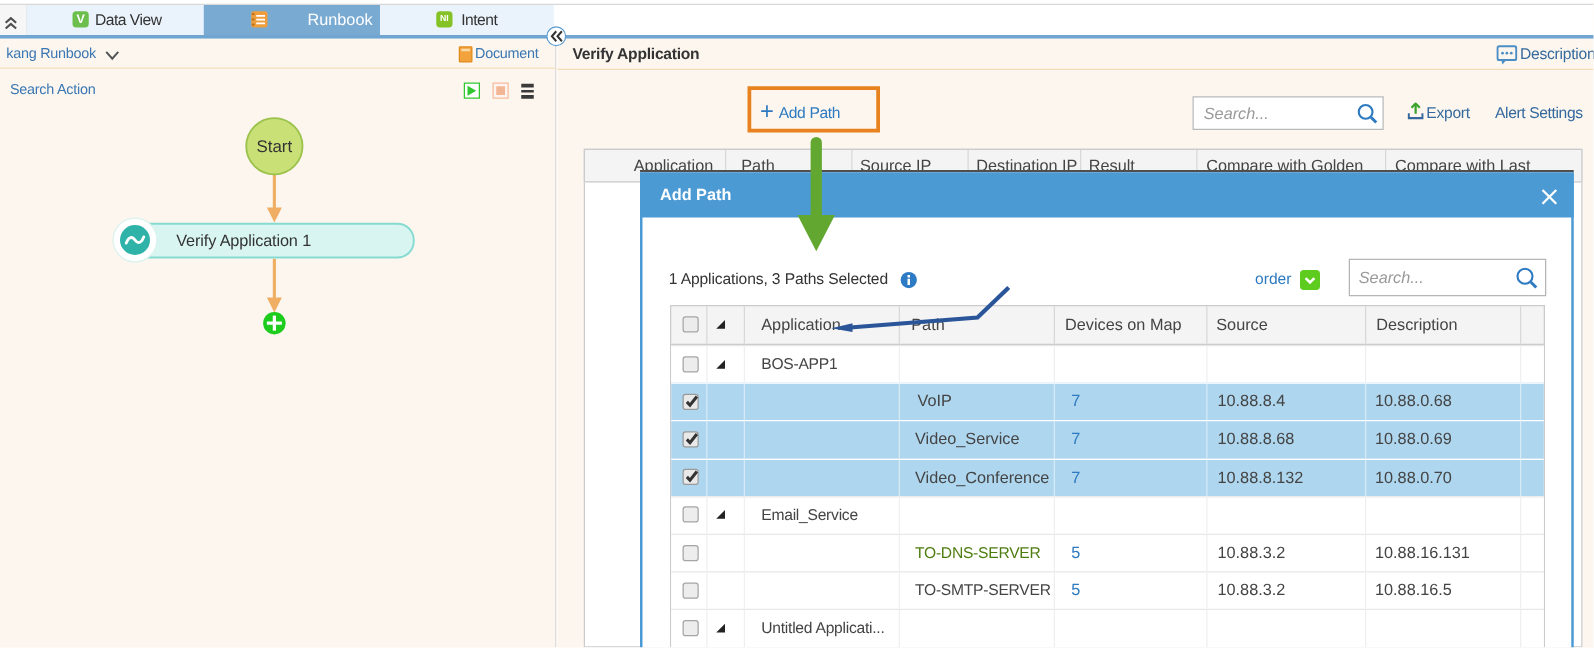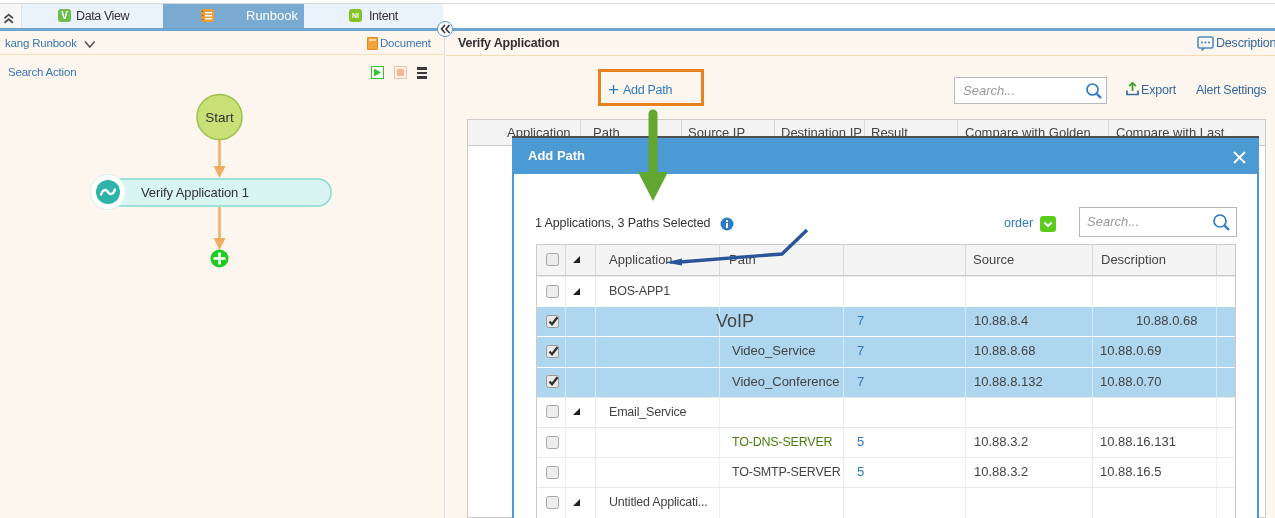--- a/index.html
+++ b/index.html
@@ -153,20 +153,21 @@
 <div class="abs" style="left:1087px;top:210px;height:24px;line-height:24px;font-style:italic;color:#999;font-size:13px;">Search...</div>
 <svg class="abs" style="left:1212px;top:213px;" width="19" height="19" viewBox="0 0 19 19">
  <circle cx="8" cy="8" r="6" fill="none" stroke="#2d7ac0" stroke-width="1.7"></circle>
  <line x1="12.6" y1="12.6" x2="17" y2="17" stroke="#2d7ac0" stroke-width="2.4"></line>
 </svg>
 
 <div class="abs" style="left:536px;top:244px;width:700px;height:274px;border-left:1px solid #cbcbcb;border-right:1px solid #cbcbcb;"></div>
 <div class="abs" style="left:536px;top:244px;width:700px;height:32px;background:#f4f4f4;border:1px solid #cbcbcb;"></div>
 <div class="abs" style="left:609px;top:245px;height:30px;line-height:30px;font-size:13px;color:#444;">Application</div>
 <div class="abs" style="left:729px;top:245px;height:30px;line-height:30px;font-size:13px;color:#444;">Path</div>
+<div class="abs" style="left:852px;top:245px;height:30px;line-height:30px;font-size:13px;color:#444;">Devices on Map</div>
 <div class="abs" style="left:973px;top:245px;height:30px;line-height:30px;font-size:13px;color:#444;">Source</div>
 <div class="abs" style="left:1101px;top:245px;height:30px;line-height:30px;font-size:13px;color:#444;">Description</div>
 
 <div class="abs" style="left:545.5px;top:253px;width:13px;height:13px;background:#ececec;border:1px solid #a5a5a5;border-radius:2.5px;"></div>
 <div class="abs" style="left:573px;top:256px;width:0;height:0;border-left:7px solid transparent;border-bottom:7px solid #222;"></div>
 <div class="abs" style="left:565px;top:245px;width:1px;height:30px;background:#d8d8d8;"></div>
 <div class="abs" style="left:595px;top:245px;width:1px;height:30px;background:#d8d8d8;"></div>
 <div class="abs" style="left:719px;top:245px;width:1px;height:30px;background:#d8d8d8;"></div>
 <div class="abs" style="left:843px;top:245px;width:1px;height:30px;background:#d8d8d8;"></div>
 <div class="abs" style="left:965px;top:245px;width:1px;height:30px;background:#d8d8d8;"></div>
@@ -189,24 +190,24 @@
 <div class="abs" style="left:595px;top:307.2px;width:1px;height:29.2px;background:rgba(255,255,255,0.5);"></div>
 <div class="abs" style="left:719px;top:307.2px;width:1px;height:29.2px;background:rgba(255,255,255,0.5);"></div>
 <div class="abs" style="left:843px;top:307.2px;width:1px;height:29.2px;background:rgba(255,255,255,0.5);"></div>
 <div class="abs" style="left:965px;top:307.2px;width:1px;height:29.2px;background:rgba(255,255,255,0.5);"></div>
 <div class="abs" style="left:1092px;top:307.2px;width:1px;height:29.2px;background:rgba(255,255,255,0.5);"></div>
 <div class="abs" style="left:1216px;top:307.2px;width:1px;height:29.2px;background:rgba(255,255,255,0.5);"></div>
 <div class="abs" style="left:545.5px;top:314.8px;width:13px;height:13px;background:#e9e9e9;border:1px solid #9a9a9a;border-radius:2.5px;"></div>
 <svg class="abs" style="left:545.5px;top:312.8px;" width="15" height="15" viewBox="0 0 15 15">
       <path d="M3.5 8.5 L6 11.2 L11.5 4.2" fill="none" stroke="#333" stroke-width="2.4"></path>
     </svg>
-<div class="abs" style="left:716px;top:306.2px;height:30.2px;line-height:30.2px;font-size:18px;color:#444;">VoIP</div>
+<div class="abs" style="left:734px;top:306.2px;height:30.2px;line-height:30.2px;font-size:13px;color:#444;">VoIP</div>
 <div class="abs" style="left:857px;top:306.2px;height:30.2px;line-height:30.2px;font-size:13px;color:#2d7ac0;">7</div>
 <div class="abs" style="left:974px;top:306.2px;height:30.2px;line-height:30.2px;font-size:13px;color:#444;">10.88.8.4</div>
-<div class="abs" style="left:1100px;top:306.2px;height:30.2px;line-height:30.2px;font-size:13px;color:#444;margin-left:36px;">10.88.0.68</div>
+<div class="abs" style="left:1100px;top:306.2px;height:30.2px;line-height:30.2px;font-size:13px;color:#444;">10.88.0.68</div>
 <div class="abs" style="left:537px;top:336.4px;width:698px;height:30.2px;background:#aed6ef;border-top:1px solid #fff;"></div>
 <div class="abs" style="left:565px;top:337.4px;width:1px;height:29.2px;background:rgba(255,255,255,0.5);"></div>
 <div class="abs" style="left:595px;top:337.4px;width:1px;height:29.2px;background:rgba(255,255,255,0.5);"></div>
 <div class="abs" style="left:719px;top:337.4px;width:1px;height:29.2px;background:rgba(255,255,255,0.5);"></div>
 <div class="abs" style="left:843px;top:337.4px;width:1px;height:29.2px;background:rgba(255,255,255,0.5);"></div>
 <div class="abs" style="left:965px;top:337.4px;width:1px;height:29.2px;background:rgba(255,255,255,0.5);"></div>
 <div class="abs" style="left:1092px;top:337.4px;width:1px;height:29.2px;background:rgba(255,255,255,0.5);"></div>
 <div class="abs" style="left:1216px;top:337.4px;width:1px;height:29.2px;background:rgba(255,255,255,0.5);"></div>
 <div class="abs" style="left:545.5px;top:345.0px;width:13px;height:13px;background:#e9e9e9;border:1px solid #9a9a9a;border-radius:2.5px;"></div>
 <svg class="abs" style="left:545.5px;top:343.0px;" width="15" height="15" viewBox="0 0 15 15">

